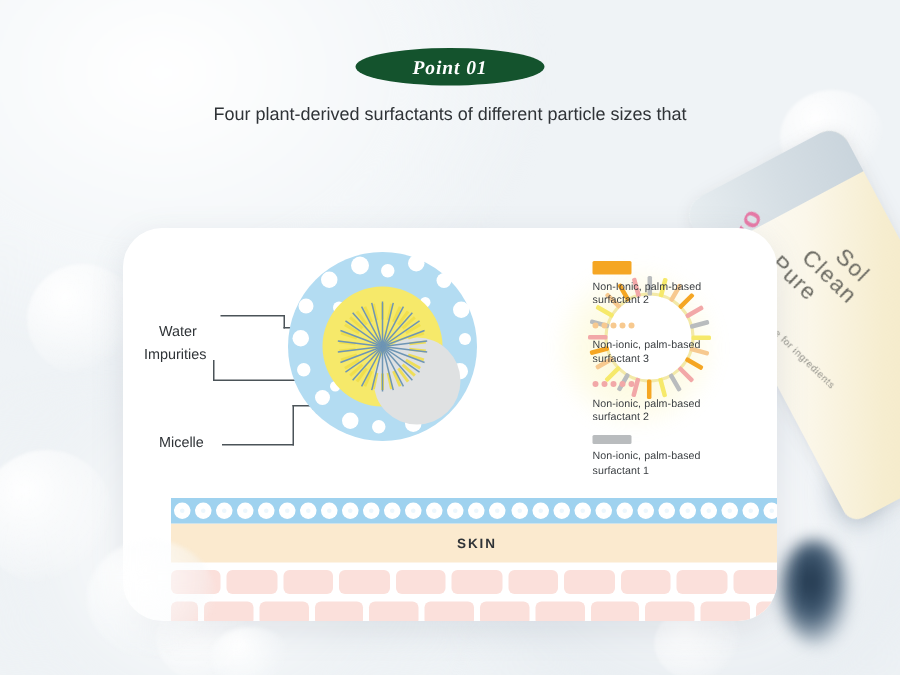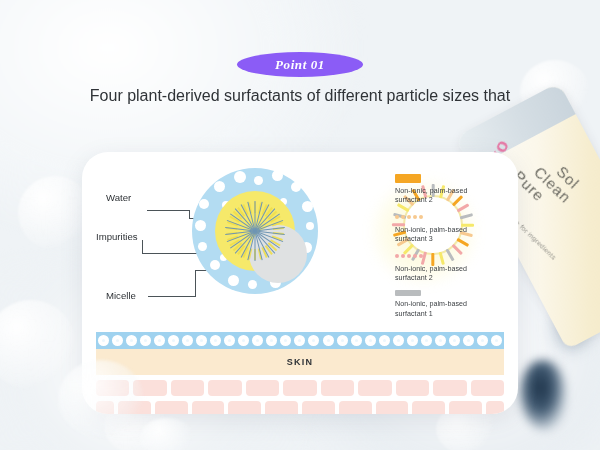--- a/index.html
+++ b/index.html
@@ -79,56 +79,56 @@
     transform:rotate(-64deg);
     color:#e8679b; font-size:19px; font-weight:700; letter-spacing:1px;
     opacity:.85; filter:blur(0.3px);
   }
 
   
   #header { position:absolute; left:0; top:0; width:600px; z-index:4; text-align:center; }
 
   .point-badge {
     display:inline-block;
-    margin-top:52px;
+    margin-top:32px;
     width:126px; height:25px; line-height:25px;
     border-radius:50%/50%;
-    background:#8b5cf6;
+    background:#14532d;
     color:#ffffff;
     font-family:"Liberation Serif", serif;
     font-style:italic; font-weight:700;
     font-size:13px; letter-spacing:.6px;
   }
 
   .main-title {
     margin-top:9px;
     color:#2c2f33;
     font-size:25px; font-weight:700; letter-spacing:-0.6px;
   }
 
-  .desc { margin-top:11px; color:#2f3337; font-size:16px; line-height:16px; }
+  .desc { margin-top:11px; color:#2f3337; font-size:12px; line-height:16px; }
   .desc .hl { color:#2a8ae0; }
 
   
   #card {
     position:absolute; left:82px; top:152px;
     width:436px; height:262px;
     background:#ffffff;
     border-radius:26px;
     box-shadow:0 6px 22px rgba(110,125,140,0.16);
     z-index:5;
     overflow:hidden;
   }
 
   
   .diagram { position:absolute; left:0; top:0; width:436px; height:176px; }
 
   
   .lbl { position:absolute; color:#2f3337; font-size:9.6px; white-space:nowrap; }
-  .lbl-water      { left:24px;  top:40px; }
+  .lbl-water      { left:24px;  top:64px; }
   .lbl-impurities { left:14px;  top:79px; }
   .lbl-micelle    { left:24px;  top:138px; }
 
   .leader { position:absolute; border-color:#4b5358; }
   .lead-water-h   { left:65px;  top:58px;  width:43px; height:0; border-top:1px solid #4b5358; }
   .lead-water-v   { left:107px; top:58px;  width:0; height:9px; border-left:1px solid #4b5358; }
   .lead-water-h2  { left:107px; top:66px;  width:14px; height:0; border-top:1px solid #4b5358; }
 
   .lead-imp-v     { left:60px;  top:88px;  width:0; height:14px; border-left:1px solid #4b5358; }
   .lead-imp-h     { left:60px;  top:101px; width:58px; height:0; border-top:1px solid #4b5358; }
@@ -183,21 +183,21 @@
   .legend { position:absolute; left:313px; top:22px; width:116px; }
   .lg-item { margin-bottom:7px; }
   .sw { height:9px; margin-bottom:4px; }
   .sw-solid  { width:26px; background:#f5a623; border-radius:1px; }
   .sw-gray   { width:26px; height:6px; background:#b9bcbe; border-radius:1px; margin-top:2px; }
   .sw-dots   { display:flex; gap:2px; align-items:center; height:9px; }
   .sw-dots i { display:block; width:4px; height:4px; border-radius:50%; }
   .lg-txt { color:#3a3e42; font-size:7.1px; line-height:9.4px; letter-spacing:.05px; }
 
   
-  .skin-wrap { position:absolute; left:14px; top:180px; width:408px; }
+  .skin-wrap { position:absolute; left:32px; top:180px; width:408px; }
   .skin-band {
     position:relative; height:17px; background:#9fd2ef;
     display:flex; align-items:center; justify-content:space-between;
     padding:0 2px; overflow:hidden;
   }
   .skin-band i { display:block; width:11px; height:11px; border-radius:50%;
                  background:#ffffff; flex:0 0 auto; }
   .skin-band i::after { content:""; display:block; width:3px; height:3px;
                  margin:4px auto; border-radius:50%; background:#ecf6fc; }
   .skin-label {

